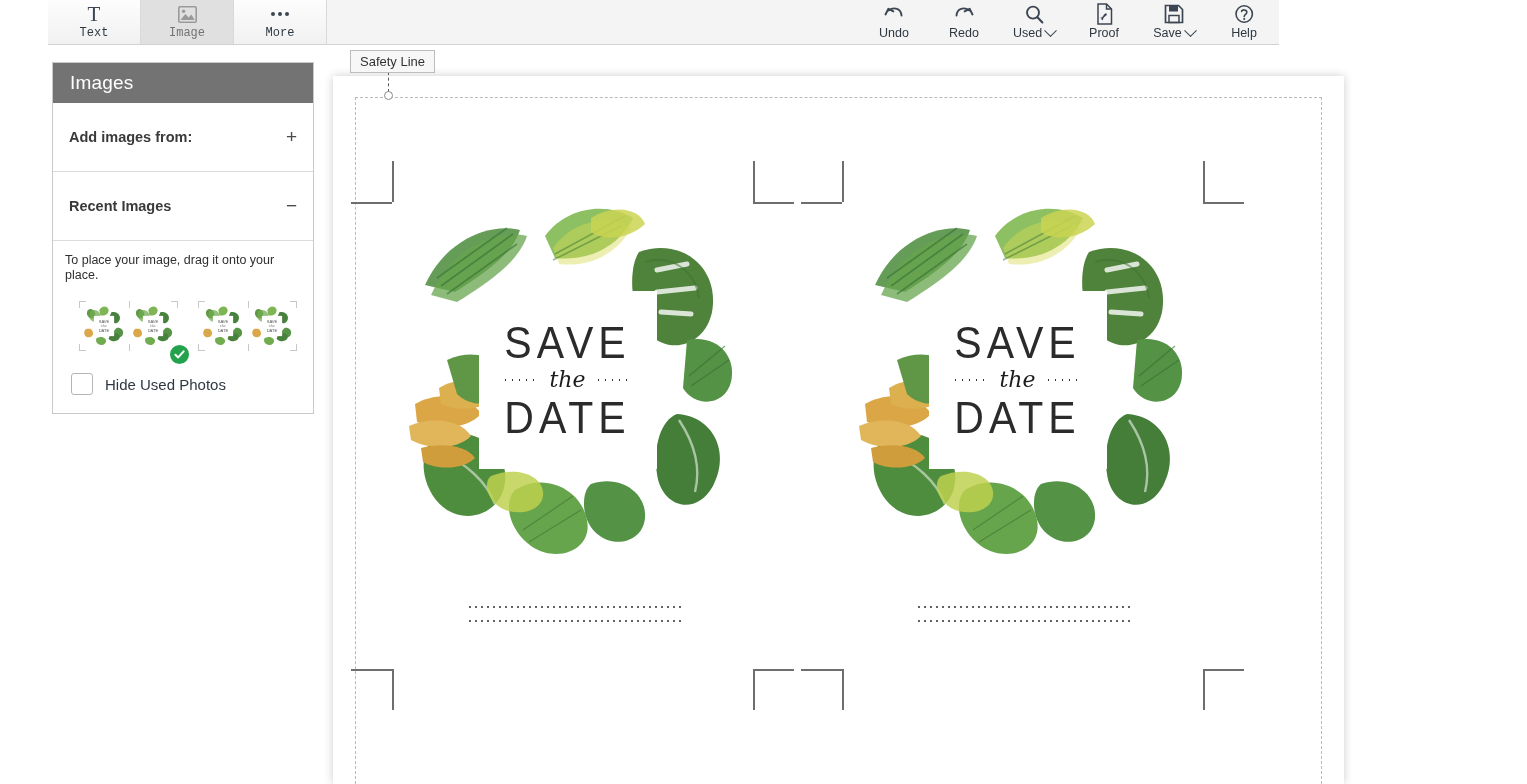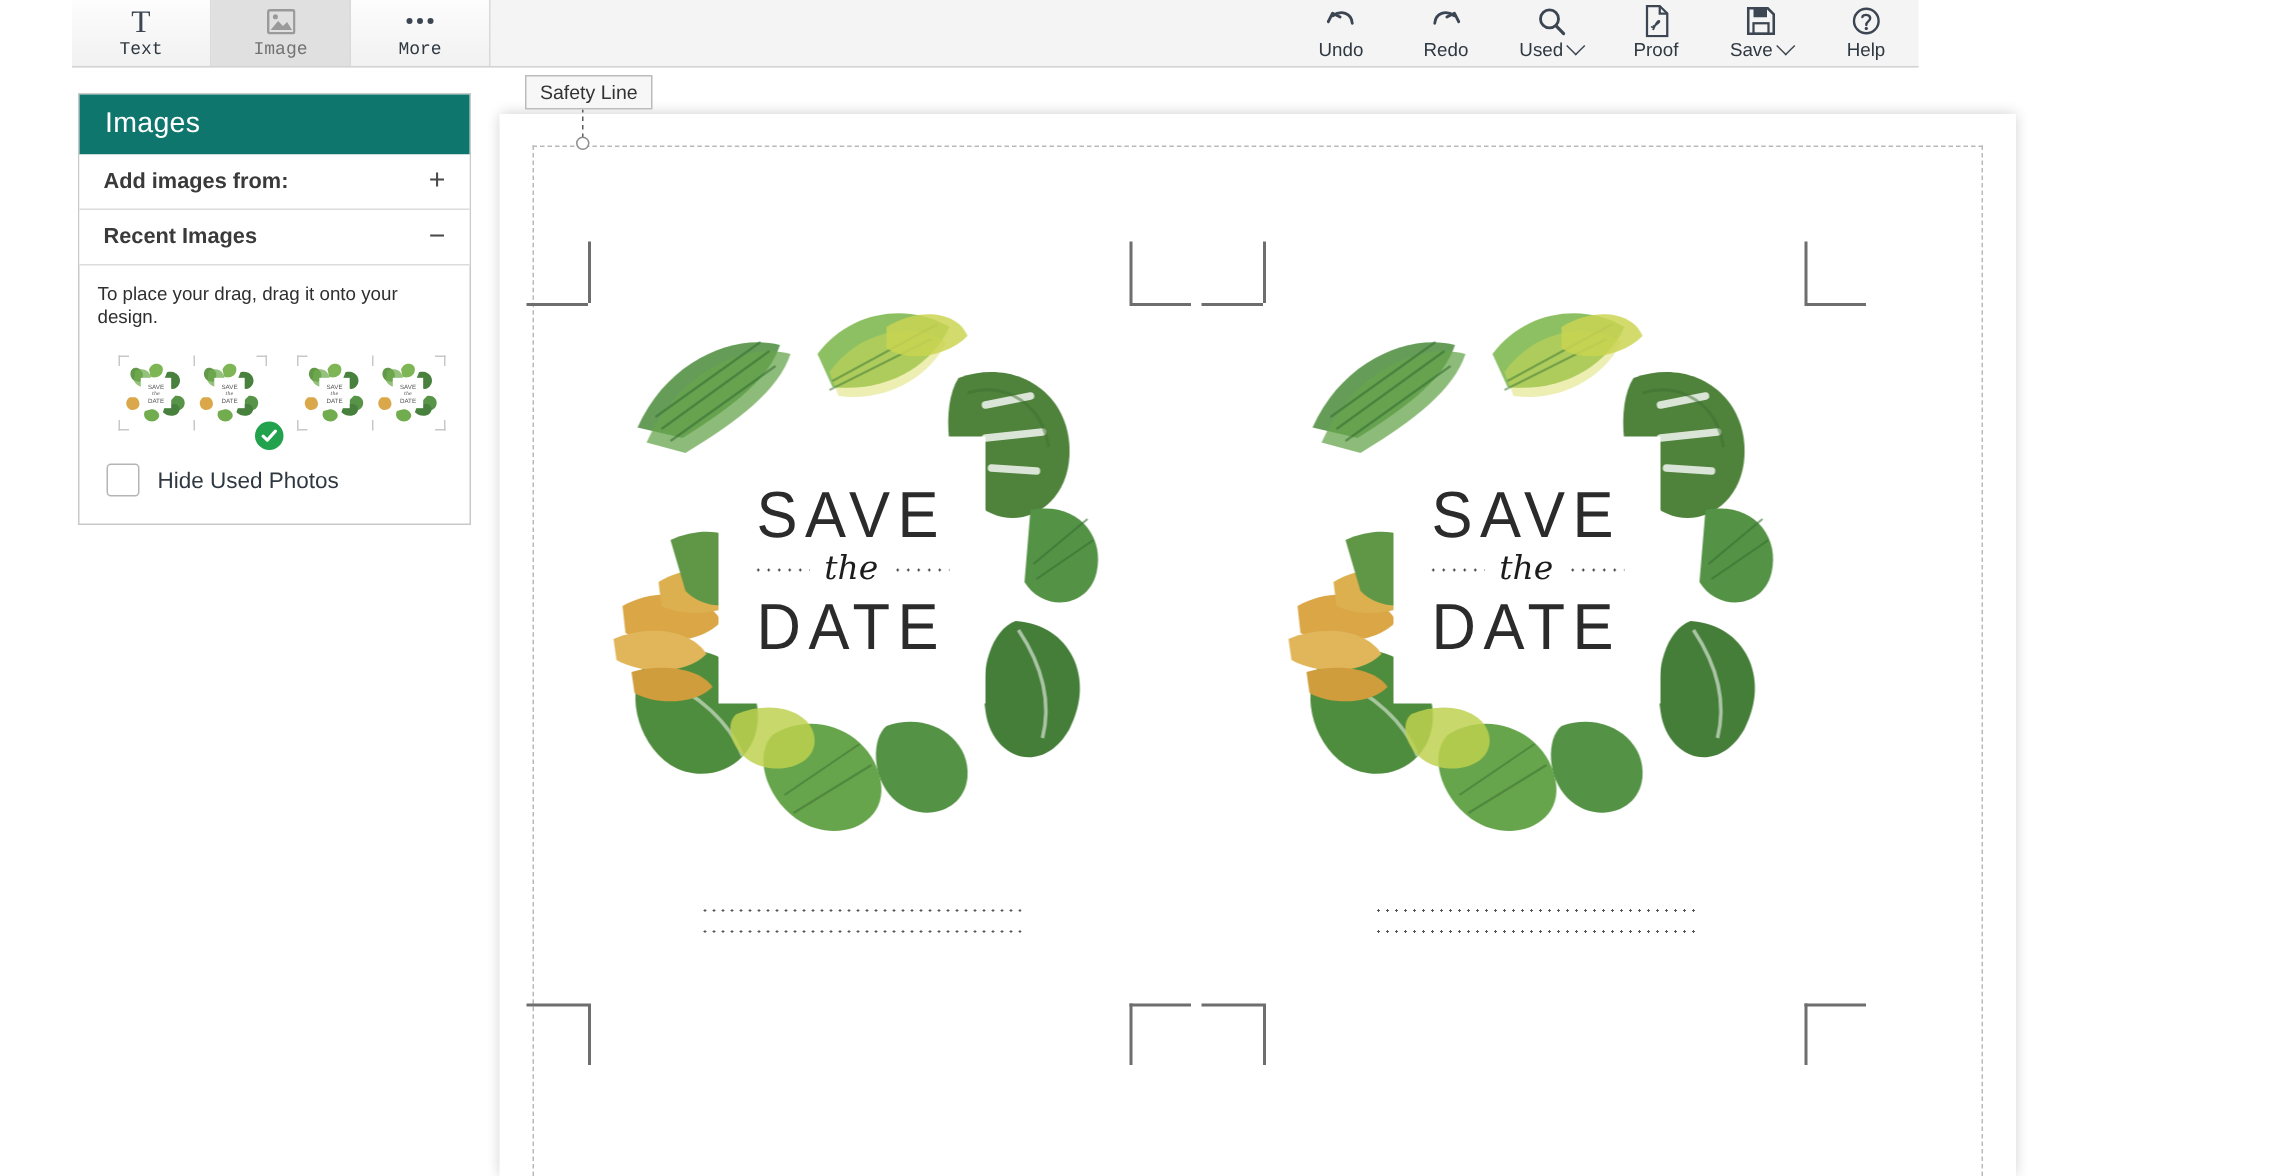--- a/index.html
+++ b/index.html
@@ -126,38 +126,38 @@
   .panel {
     position: absolute;
     left: 52px;
     top: 62px;
     width: 262px;
     background: #ffffff;
     border: 1px solid #c9c9c9;
     box-sizing: border-box;
   }
   .panel-head {
-    background: #0f766e;
+    background: #737373;
     height: 40px;
     display: flex;
     align-items: center;
     padding: 0 17px;
   }
   .panel-head-title {
     color: #ffffff;
     font-size: 19px;
     font-weight: 400;
     letter-spacing: 0.2px;
   }
   .panel-row {
     height: 36px;
     display: flex;
     align-items: center;
     justify-content: space-between;
-    padding: 0 16px;
+    padding: 16px 16px;
     border-bottom: 1px solid #dcdcdc;
     cursor: pointer;
     background: #fff;
   }
   .panel-row-label {
     font-size: 14.5px;
     font-weight: bold;
     color: #3a3a3a;
   }
   .panel-row-sign {
@@ -503,21 +503,21 @@
       <span class="panel-row-sign">+</span>
     </div>
 
     <div class="panel-row">
       <span class="panel-row-label">Recent Images</span>
       <span class="panel-row-sign">−</span>
     </div>
 
     <div class="panel-body">
 
-      <p class="panel-hint">To place your drag, drag it onto your design.</p>
+      <p class="panel-hint">To place your image, drag it onto your place.</p>
 
       <div class="thumb-strip">
 
         <div class="thumb">
           <span class="tick" style="left:4px;top:4px;width:1px;height:7px;"></span>
           <span class="tick" style="left:4px;top:4px;width:7px;height:1px;"></span>
           <span class="tick" style="right:4px;top:4px;width:1px;height:7px;"></span>
           <span class="tick" style="right:4px;top:4px;width:7px;height:1px;"></span>
           <span class="tick" style="left:4px;bottom:4px;width:1px;height:7px;"></span>
           <span class="tick" style="left:4px;bottom:4px;width:7px;height:1px;"></span>

